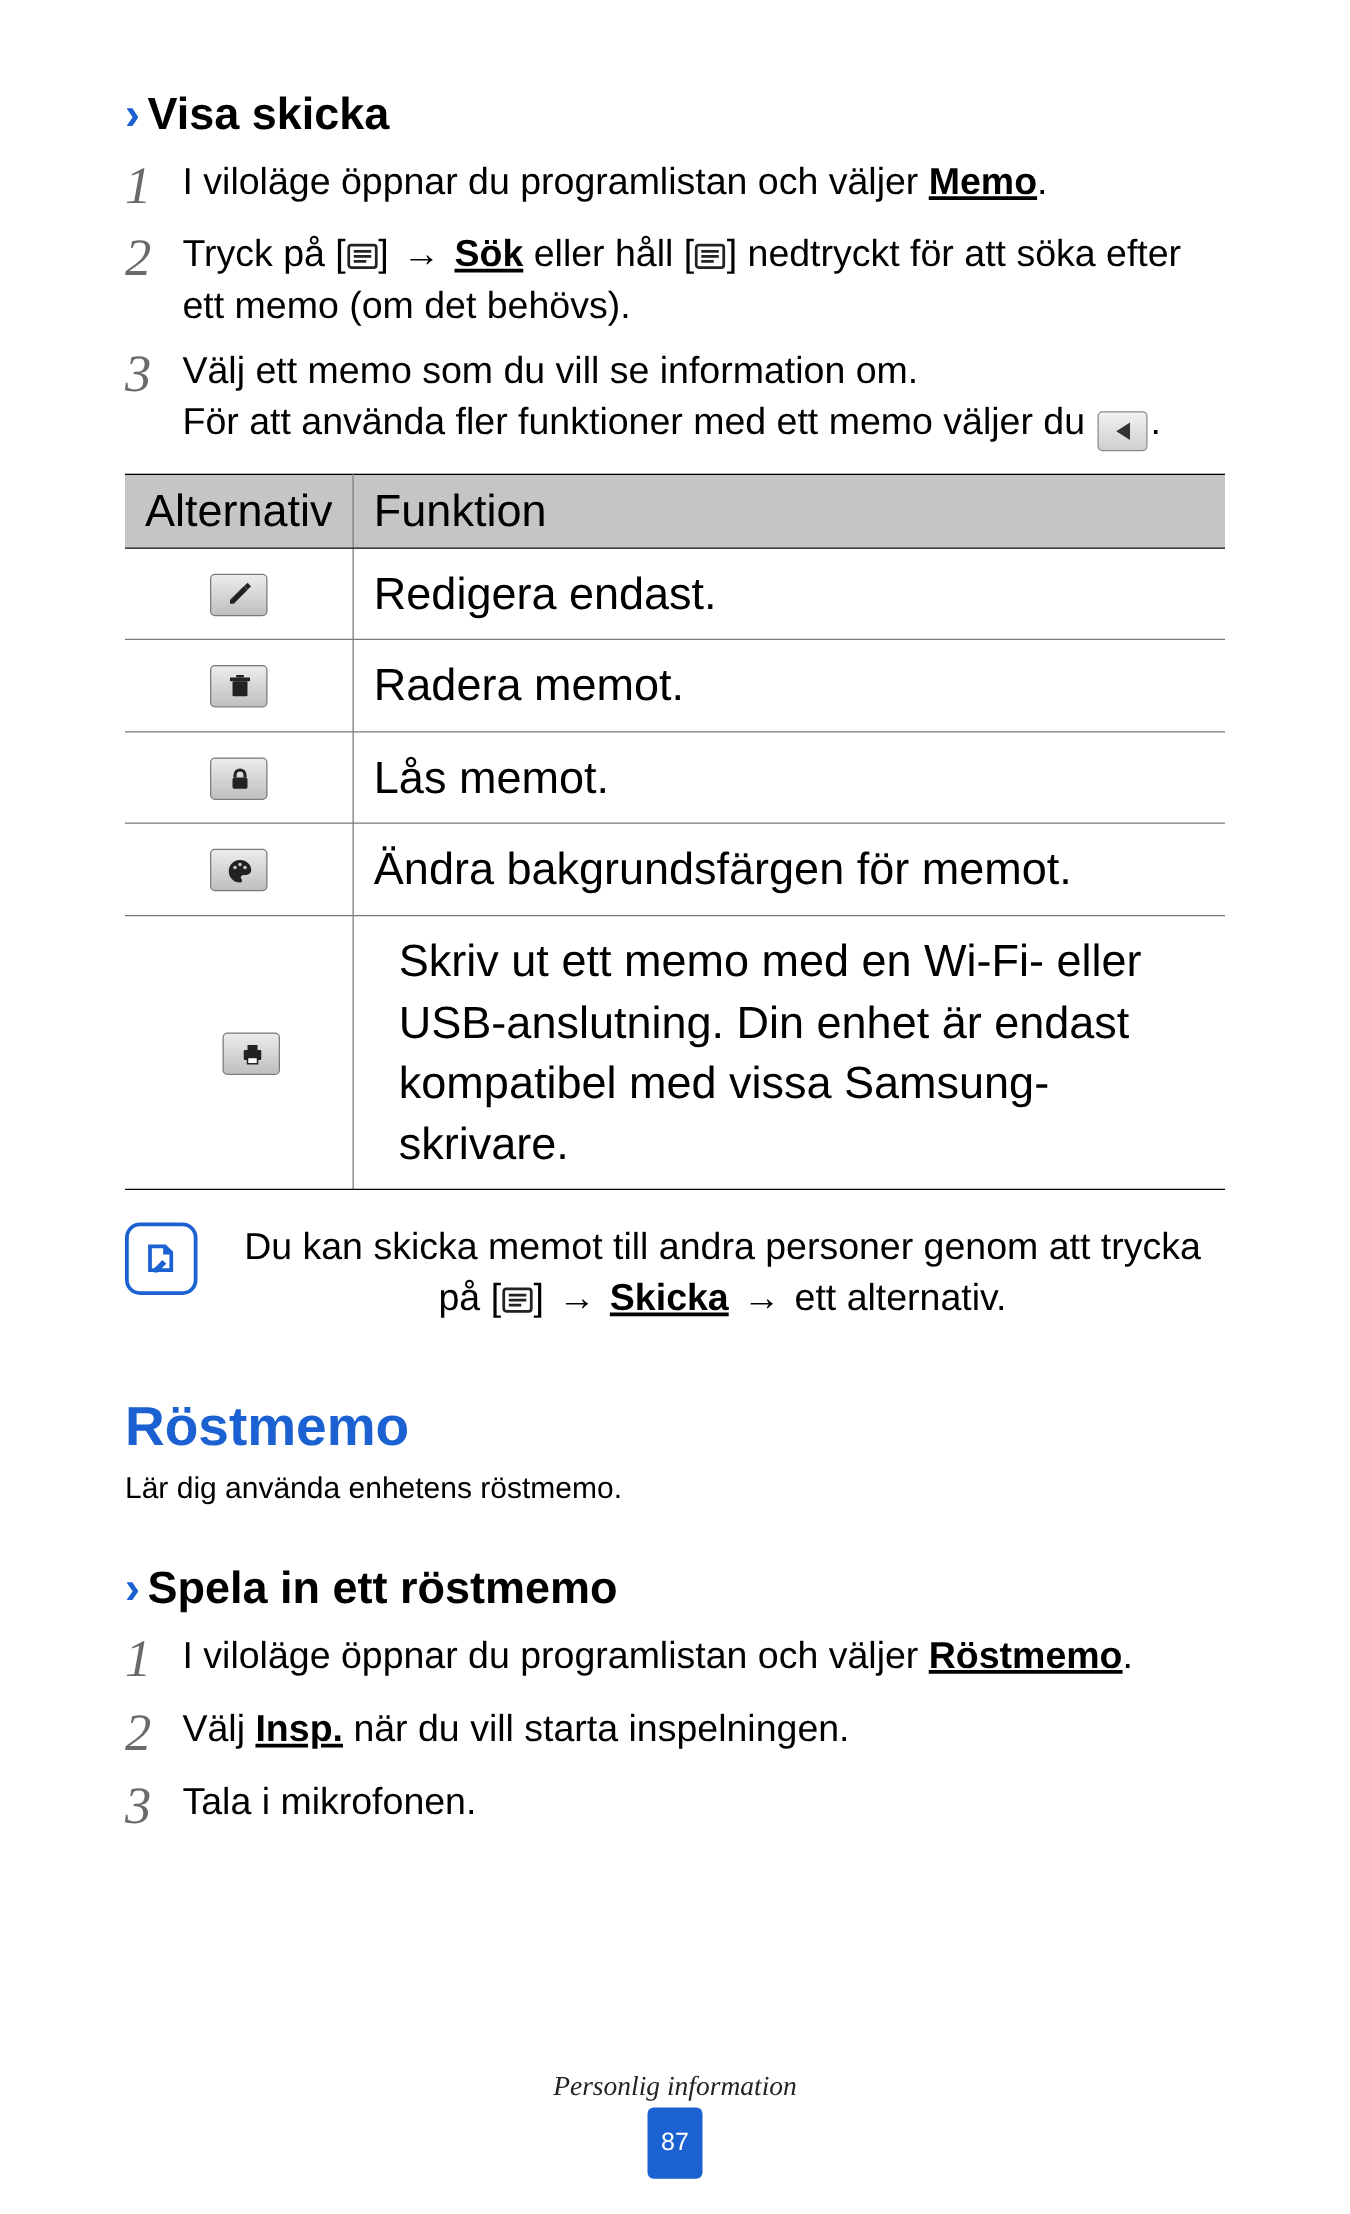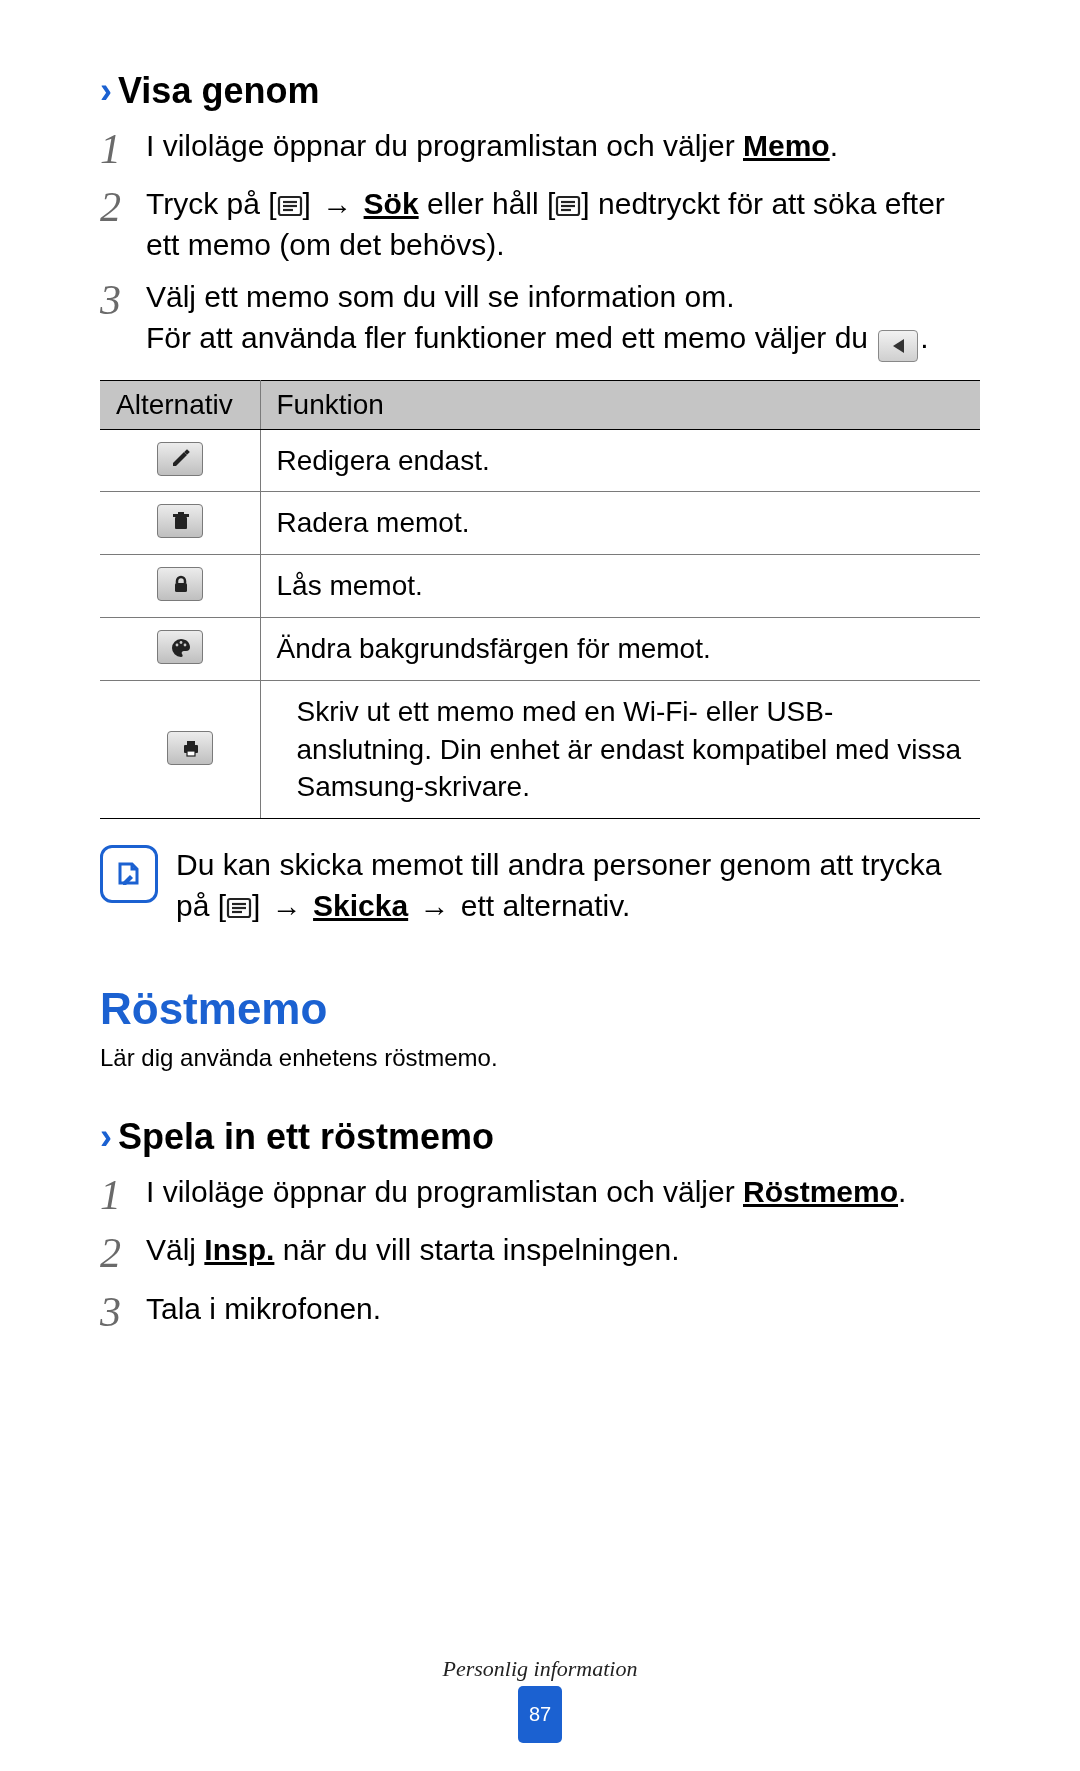--- a/index.html
+++ b/index.html
@@ -73,21 +73,21 @@
     width: 0; height: 0;
     border-top: 7px solid transparent;
     border-bottom: 7px solid transparent;
     border-right: 11px solid #333;
   }
 
   table.options {
     width: 100%;
     border-collapse: collapse;
     margin-top: 18px;
-    font-size: 28px;
+    font-size: 36px;
   }
   table.options th {
     background: #c5c5c5;
     text-align: left;
     font-weight: 400;
     padding: 8px 16px;
     border-top: 1.5px solid #000;
     border-bottom: 1.5px solid #000;
   }
   table.options th:first-child { border-right: 1px solid #7a7a7a; }
@@ -112,20 +112,21 @@
     border-radius: 4px;
     align-items: center;
     justify-content: center;
   }
 
   .note-box {
     display: flex;
     margin-top: 26px;
     font-size: 30px;
     line-height: 1.35;
+    text-align: center;
   }
   .note-icon {
     width: 58px; height: 58px;
     border: 3px solid #1b61d1;
     border-radius: 12px;
     flex-shrink: 0;
     margin-right: 18px;
     display: flex;
     align-items: center;
     justify-content: center;
@@ -206,21 +207,21 @@
         <path d="M17 4v5h5" fill="none" stroke="#1b61d1" stroke-width="3"></path>
         <path d="M8 22l7-7 3 3-7 7H8z" fill="#1b61d1"></path>
       </g>
   </defs>
 </svg>
 
 <div class="page">
 
   <h3 class="sub-heading">
     <span class="chevron">›</span>
-    <span>Visa genom</span>
+    <span>Visa skicka</span>
   </h3>
 
   <ol class="step-list">
     <li>
       <span class="step-num">1</span>
       <span class="step-body">
         <span>I viloläge öppnar du programlistan och väljer </span><span class="bold">Memo</span><span>.</span>
       </span>
     </li>
     <li>

